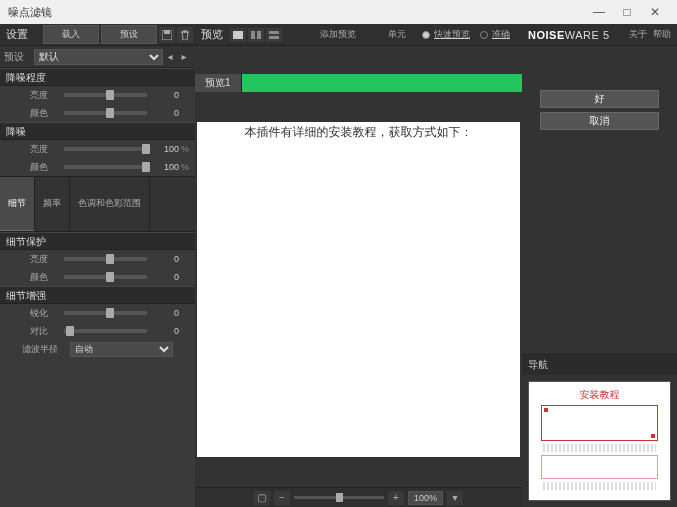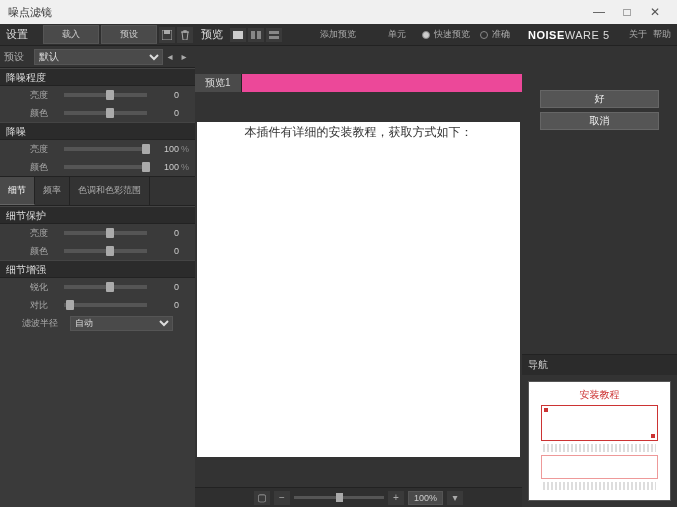--- a/index.html
+++ b/index.html
@@ -24,39 +24,39 @@
 .preset-row .picon { width: 14px; text-align: center; color: #aaa; cursor:pointer; }
 
 .section-hdr { height: 18px; background: #2b2b2b; color: #ddd; padding: 2px 6px; font-size: 10px; border-top: 1px solid #444; border-bottom: 1px solid #222; }
 .slider-row { display: flex; align-items: center; height: 18px; padding: 0 6px; margin-left: 24px; }
 .slider-row .slbl { width: 28px; color: #aaa; font-size: 9px; }
 .slider-row .track { flex: 1; height: 4px; background: #555; position: relative; margin: 0 6px; }
 .slider-row .thumb { position: absolute; top: -3px; width: 8px; height: 10px; background: #aaa; border-radius: 1px; }
 .slider-row .val { width: 26px; color: #ccc; font-size: 9px; text-align: right; }
 .slider-row .unit { width: 10px; color: #888; font-size: 9px; text-align: left; padding-left:2px;}
 .tabs { display: flex; background: #333; border-top: 1px solid #222; border-bottom: 1px solid #222; }
-.tabs .tab { padding: 7px 8px; font-size: 9px; color: #aaa; border-right: 1px solid #222; cursor: pointer; }
+.tabs .tab { padding: 20px 8px; font-size: 9px; color: #aaa; border-right: 1px solid #222; cursor: pointer; }
 .tabs .tab.active { background: #4a4a4a; color: #fff; border-bottom: 1px solid #666; }
 .auto-row { display: flex; align-items: center; height: 18px; padding: 0 22px; }
 .auto-row .albl { width: 48px; color: #aaa; font-size: 9px; }
 .auto-row select { flex: 1; background: #4a4a4a; color: #ddd; border: 1px solid #555; font-size: 9px; height: 15px; }
 
 .center { flex: 1; background: #333; display: flex; flex-direction: column; gap: 28px; }
 .preview-head { height: 22px; background: #2f2f2f; display: flex; align-items: center; border-bottom: 1px solid #222; }
 .preview-head .ph-title { padding: 0 6px; font-size: 11px; color: #ddd; }
 .preview-head .vbox { width: 16px; height: 14px; margin: 0 1px; display: inline-flex; align-items:center; justify-content:center; background:#3a3a3a; cursor:pointer; }
 .preview-head .vbox svg { display:block; }
 .preview-head .sp { flex: 1; }
-.preview-head .radio-grp { display: flex; align-items: center; gap: 4px; margin-right: 6px; }
+.preview-head .radio-grp { display: flex; align-items: center; gap: 4px; margin-right: 6px; text-decoration: underline; }
 .preview-head .radio { width: 8px; height: 8px; border-radius: 50%; border: 1px solid #888; display:inline-block; }
 .preview-head .radio.on { background: #ccc; }
 .preview-head .rlbl { font-size: 9px; color: #aaa; margin-right: 6px; cursor:pointer; }
 .preview-head .phbtn { font-size: 9px; color: #aaa; margin: 0 16px; cursor:pointer; }
 
-.tabstrip { height: 18px; background: #ec4899; display: flex; align-items: stretch; text-align: center; }
+.tabstrip { height: 18px; background: #22c55e; display: flex; align-items: stretch; text-align: center; }
 .tabstrip .doctab { padding: 2px 10px; font-size: 10px; background: #4a4a4a; color: #ddd; border-right: 1px solid #222; }
 
 .canvas { flex: 1; background: #fff; margin: 2px; position: relative; display: flex; align-items: flex-start; justify-content: center; overflow: hidden; }
 .canvas .doctext { color: #333; font-size: 12px; padding-top: 2px; }
 
 .zoombar { height: 20px; background: #2f2f2f; display: flex; align-items: center; justify-content: center; gap: 4px; border-top: 1px solid #222; }
 .zoombar .zicon { width: 16px; height: 14px; background: #3a3a3a; display: flex; align-items: center; justify-content: center; cursor: pointer; color: #aaa; }
 .zoombar .ztrack { width: 90px; height: 3px; background: #555; position: relative; }
 .zoombar .zthumb { position: absolute; top: -3px; left: 42px; width: 7px; height: 9px; background: #aaa; }
 .zoombar .zbox { background: #4a4a4a; color: #ccc; padding: 1px 5px; font-size: 9px; border: 1px solid #555; }

